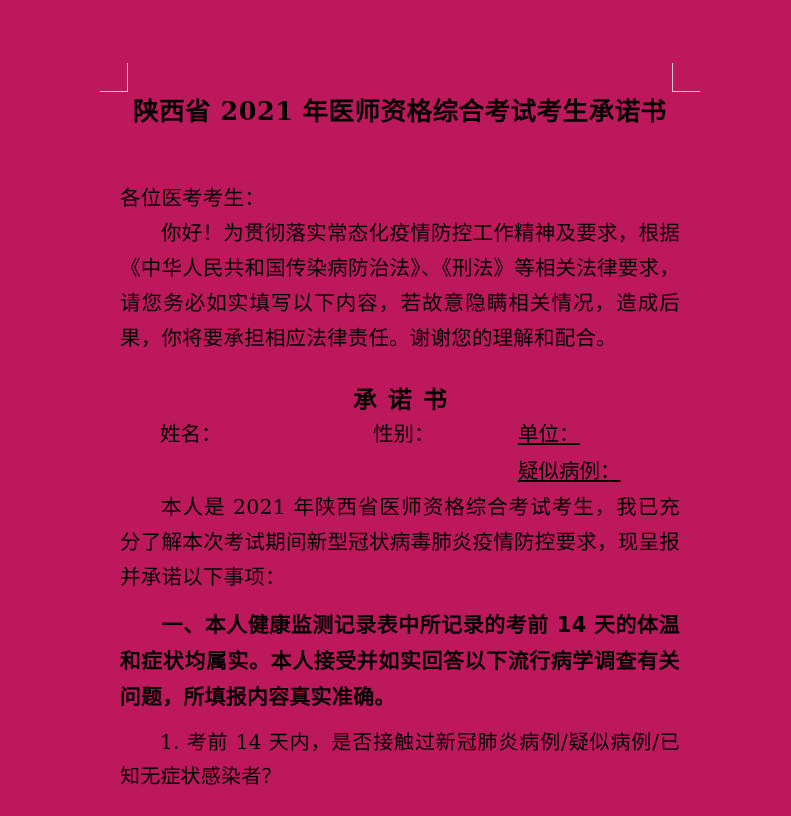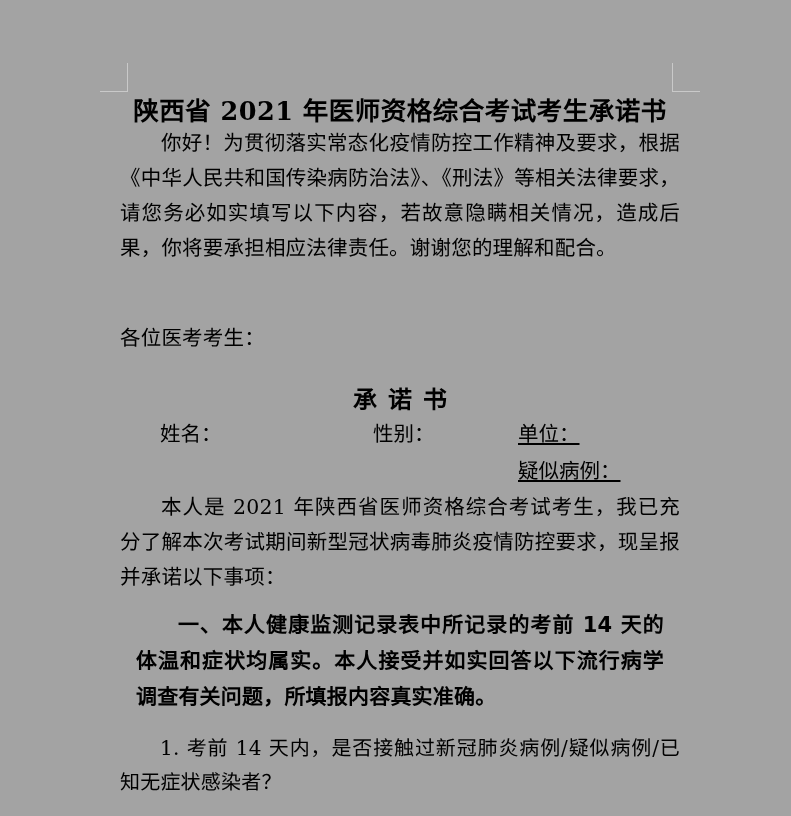--- a/index.html
+++ b/index.html
@@ -13,21 +13,21 @@
     font-family: "DejaVu Sans", "Liberation Sans", sans-serif;
     color: #000000;
     -webkit-font-smoothing: antialiased;
   }
 
   #page {
     position: relative;
     width: 791px;
     height: 816px;
     overflow: hidden;
-    background: #a3a3a3;
+    background: #be185d;
   }
 
   
   .crop-mark {
     position: absolute;
     width: 28px;
     height: 29px;
   }
   .crop-mark::before,
   .crop-mark::after {
@@ -115,21 +115,21 @@
 
   
   .declaration { }
 
   
   .clause-bold {
     font-family: "DejaVu Sans", "Liberation Sans", sans-serif;
     font-weight: bold;
     font-size: 21px;
     line-height: 36px;
-    margin: 16px;
+    margin: 0;
     margin-top: 12px;
     text-indent: 2em;
     text-align: justify;
     text-justify: inter-ideograph;
     letter-spacing: 0.2px;
   }
 
   
   .question {
     font-family: "DejaVu Serif", "Liberation Serif", serif;
@@ -148,23 +148,23 @@
 
 <div id="page">
 
   <div class="crop-mark left"></div>
   <div class="crop-mark right"></div>
 
   <div class="doc-body">
 
     <h1 class="doc-title">陕西省 2021 年医师资格综合考试考生承诺书</h1>
 
+    <p class="para salutation">各位医考考生：</p>
+
     <p class="para indent intro">你好！为贯彻落实常态化疫情防控工作精神及要求，根据《中华人民共和国传染病防治法》、《刑法》等相关法律要求，请您务必如实填写以下内容，若故意隐瞒相关情况，造成后果，你将要承担相应法律责任。谢谢您的理解和配合。</p>
-
-    <p class="para salutation">各位医考考生：</p>
 
     <h2 class="section-heading">承诺书</h2>
 
     <div class="field-rows">
 
       <div class="field-row">
         <span class="field-label col-a">姓名：</span>
         <span class="field-label col-b">性别：</span>
         <span class="field-label col-c">单位：</span>
       </div>

